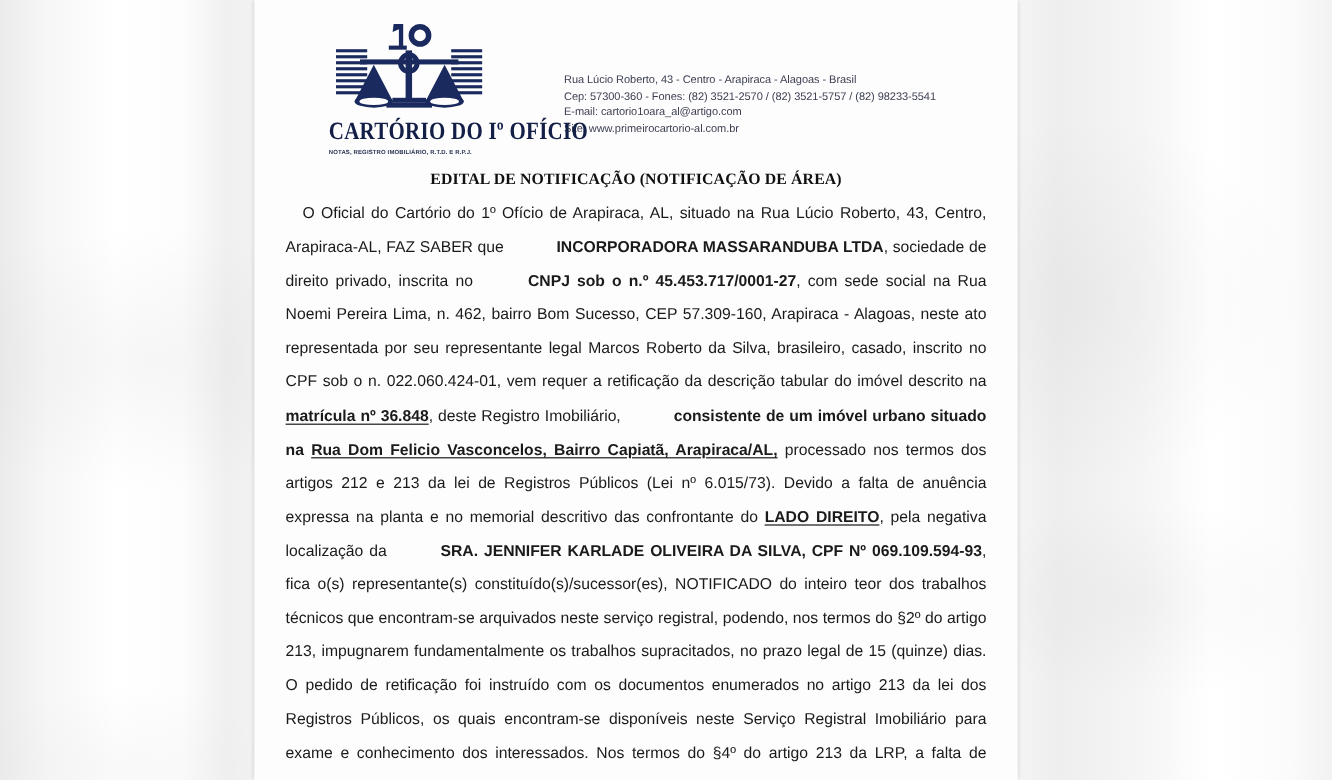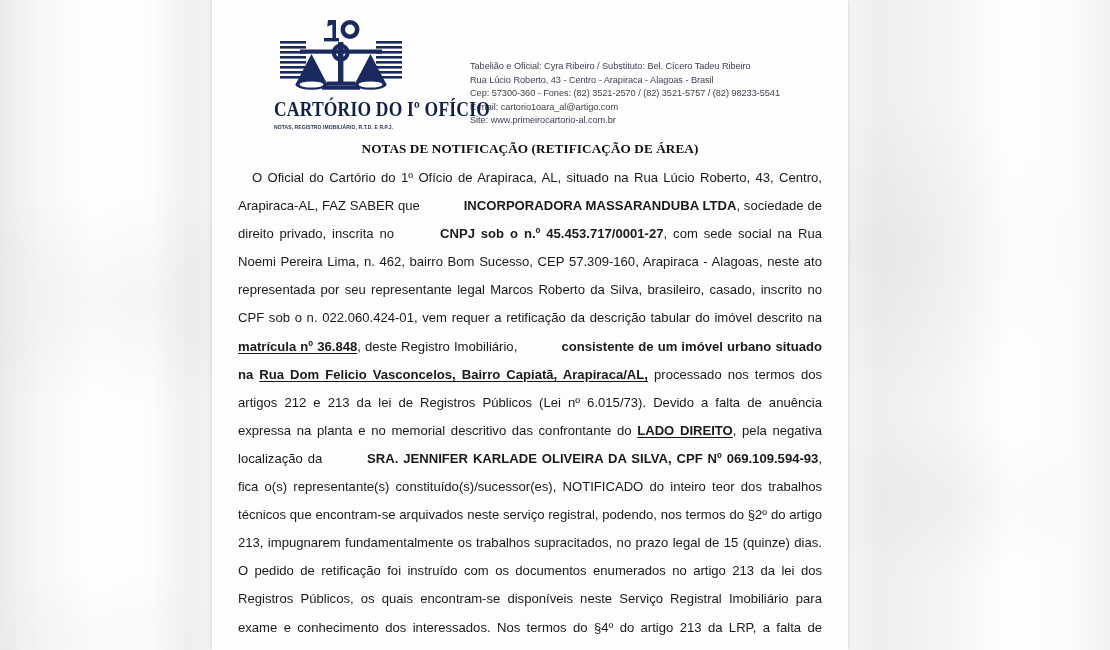--- a/index.html
+++ b/index.html
@@ -201,28 +201,27 @@
             <path d="M90.5 42 L74.5 72.5 h32 z M90.5 49.5 L81.2 68.8 h18.6 z"></path>
             <ellipse cx="90.5" cy="72.5" rx="16" ry="5.2"></ellipse>
             <ellipse cx="90.5" cy="72.5" rx="12" ry="3.1" fill="#fdfdfd"></ellipse>
           </g>
         </svg>
         <div class="logo-title">CARTÓRIO DO Iº OFÍCIO</div>
         <div class="logo-subtitle">NOTAS, REGISTRO IMOBILIÁRIO, R.T.D. E R.P.J.</div>
       </div>
 
       <div class="contact-block">
-        <span class="contact-line">Tabelião e Oficial: Cyra Ribeiro / Substituto: Bel. Cícero Tadeu Ribeiro</span>
         <span class="contact-line">Rua Lúcio Roberto, 43 - Centro - Arapiraca - Alagoas - Brasil</span>
         <span class="contact-line">Cep: 57300-360 - Fones: (82) 3521-2570 / (82) 3521-5757 / (82) 98233-5541</span>
         <span class="contact-line">E-mail: cartorio1oara_al@artigo.com</span>
         <span class="contact-line">Site: www.primeirocartorio-al.com.br</span>
       </div>
     </div>
 
-    <div class="doc-title">NOTAS DE NOTIFICAÇÃO  (RETIFICAÇÃO DE ÁREA)</div>
+    <div class="doc-title">EDITAL DE NOTIFICAÇÃO  (NOTIFICAÇÃO DE ÁREA)</div>
 
     <p class="doc-body"><span>O Oficial do Cartório do 1º Ofício de Arapiraca, AL, situado na Rua Lúcio Roberto, 43, Centro, Arapiraca-AL, FAZ SABER que </span><b>INCORPORADORA MASSARANDUBA LTDA</b><span>, sociedade de direito privado, inscrita no </span><b>CNPJ sob o n.º 45.453.717/0001-27</b><span>, com sede social na Rua Noemi Pereira Lima, n. 462, bairro Bom Sucesso, CEP 57.309-160, Arapiraca - Alagoas, neste ato representada por seu representante legal Marcos Roberto da Silva, brasileiro, casado, inscrito no CPF sob o n. 022.060.424-01, vem requer a retificação da descrição tabular do imóvel descrito na </span><span class="bu">matrícula nº 36.848</span><span>, deste Registro Imobiliário, </span><b>consistente de um imóvel urbano situado na </b><span class="bu">Rua Dom Felicio Vasconcelos, Bairro Capiatã, Arapiraca/AL,</span><span> processado nos termos dos artigos 212 e 213  da lei de Registros Públicos (Lei nº 6.015/73). Devido a falta de anuência expressa na planta e no memorial descritivo das confrontante do </span><span class="bi">LADO DIREITO</span><span>, pela negativa localização da </span><b>SRA. JENNIFER KARLADE OLIVEIRA DA SILVA, CPF Nº 069.109.594-93</b><span>, fica o(s) representante(s) constituído(s)/sucessor(es), NOTIFICADO do inteiro teor dos trabalhos técnicos que encontram-se arquivados neste serviço registral, podendo, nos termos do §2º do artigo 213, impugnarem fundamentalmente os trabalhos supracitados, no prazo legal de 15 (quinze) dias. O pedido de retificação foi instruído com os documentos enumerados no artigo 213 da lei dos Registros Públicos, os quais encontram-se disponíveis neste Serviço Registral Imobiliário para exame e conhecimento dos interessados. Nos termos do §4º do artigo 213 da LRP, a falta de impugnação no prazo da notificação resulta na presunção legal de anuência dos confrontantes ao pedido de retificação de registro. Diante do exposto, as opções que a lei confere ao NOTIFICADO são: </span></p>
 
   </div>
 
   <div class="bottom-fade"></div>
 </div>
 
 </body></html>

